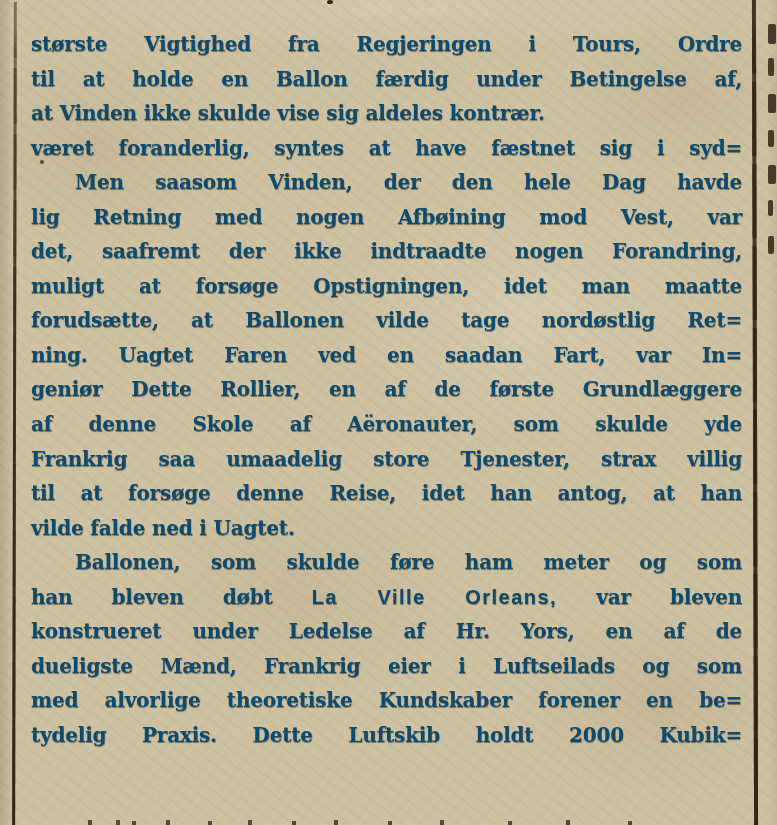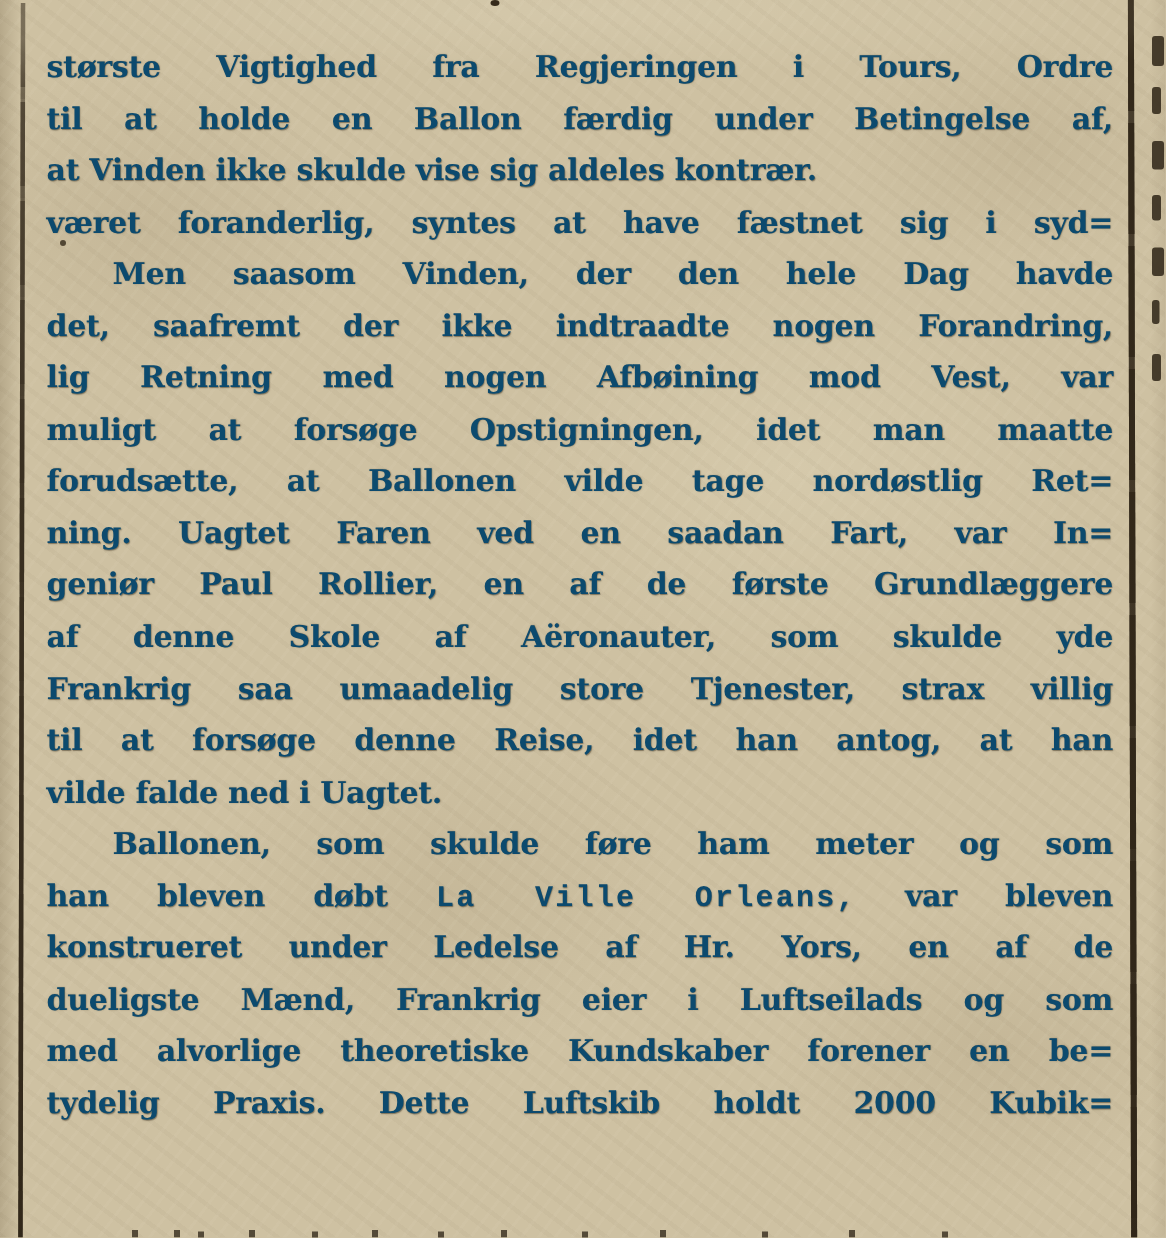--- a/index.html
+++ b/index.html
@@ -41,21 +41,21 @@
   .textblock{
     position:absolute;left:31px;top:27px;width:711px;
     font-size:20px;font-weight:700;line-height:34.55px;
     color:#0c4a6e;
     letter-spacing:-0.2px;
     text-shadow:0.4px 0.6px 0.8px rgba(43,33,18,.5);
   }
   .line{height:34.55px;text-align:justify;text-align-last:justify;white-space:normal;}
   .line.end{text-align-last:left;}
   .line.indent{text-indent:44px;}
-  .emph{font-family:Liberation Mono, monospace;font-weight:700;letter-spacing:1.5px;}
+  .emph{font-family:Liberation Sans, sans-serif;font-weight:700;letter-spacing:1.5px;}
   .speck{position:absolute;background:#352a1a;border-radius:50%;}
   .speck-top{left:327px;top:0;width:6px;height:4px;}
   .speck-par{left:40px;top:160px;width:4px;height:4px;opacity:.8;}
   
   .frag{position:absolute;left:768px;width:8px;background:#2e2416;border-radius:2px;opacity:.85;}
   .frag:nth-child(1){top:24px;height:20px;}
   .frag:nth-child(2){top:58px;height:18px;width:6px;}
   .frag:nth-child(3){top:94px;height:19px;}
   .frag:nth-child(4){top:130px;height:17px;width:6px;}
   .frag:nth-child(5){top:165px;height:19px;}
@@ -91,26 +91,26 @@
   <div class="frag"></div>
   <div class="frag"></div>
 </div>
 
 <div class="textblock">
   <div class="line">største Vigtighed fra Regjeringen i Tours, Ordre</div>
   <div class="line">til at holde en Ballon færdig under Betingelse af,</div>
   <div class="line end">at Vinden ikke skulde vise sig aldeles kontrær.</div>
   <div class="line">været foranderlig, syntes at have fæstnet sig i syd=</div>
   <div class="line indent">Men saasom Vinden, der den hele Dag havde</div>
+  <div class="line">lig Retning med nogen Afbøining mod Vest, var</div>
   <div class="line">det, saafremt der ikke indtraadte nogen Forandring,</div>
-  <div class="line">lig Retning med nogen Afbøining mod Vest, var</div>
   <div class="line">muligt at forsøge Opstigningen, idet man maatte</div>
   <div class="line">forudsætte, at Ballonen vilde tage nordøstlig Ret=</div>
   <div class="line">ning. Uagtet Faren ved en saadan Fart, var In=</div>
-  <div class="line">geniør Paul Rollier, en af de første Grundlæggere</div>
+  <div class="line">geniør Dette Rollier, en af de første Grundlæggere</div>
   <div class="line">af denne Skole af Aëronauter, som skulde yde</div>
   <div class="line">Frankrig saa umaadelig store Tjenester, strax villig</div>
   <div class="line">til at forsøge denne Reise, idet han antog, at han</div>
   <div class="line end">vilde falde ned i Uagtet.</div>
   <div class="line indent">Ballonen, som skulde føre ham meter og som</div>
   <div class="line"><span>han bleven døbt</span> <span class="emph">La Ville Orleans,</span> <span>var bleven</span></div>
   <div class="line">konstrueret under Ledelse af Hr. Yors, en af de</div>
   <div class="line">dueligste Mænd, Frankrig eier i Luftseilads og som</div>
   <div class="line">med alvorlige theoretiske Kundskaber forener en be=</div>
   <div class="line">tydelig Praxis.  Dette Luftskib holdt 2000 Kubik=</div>

